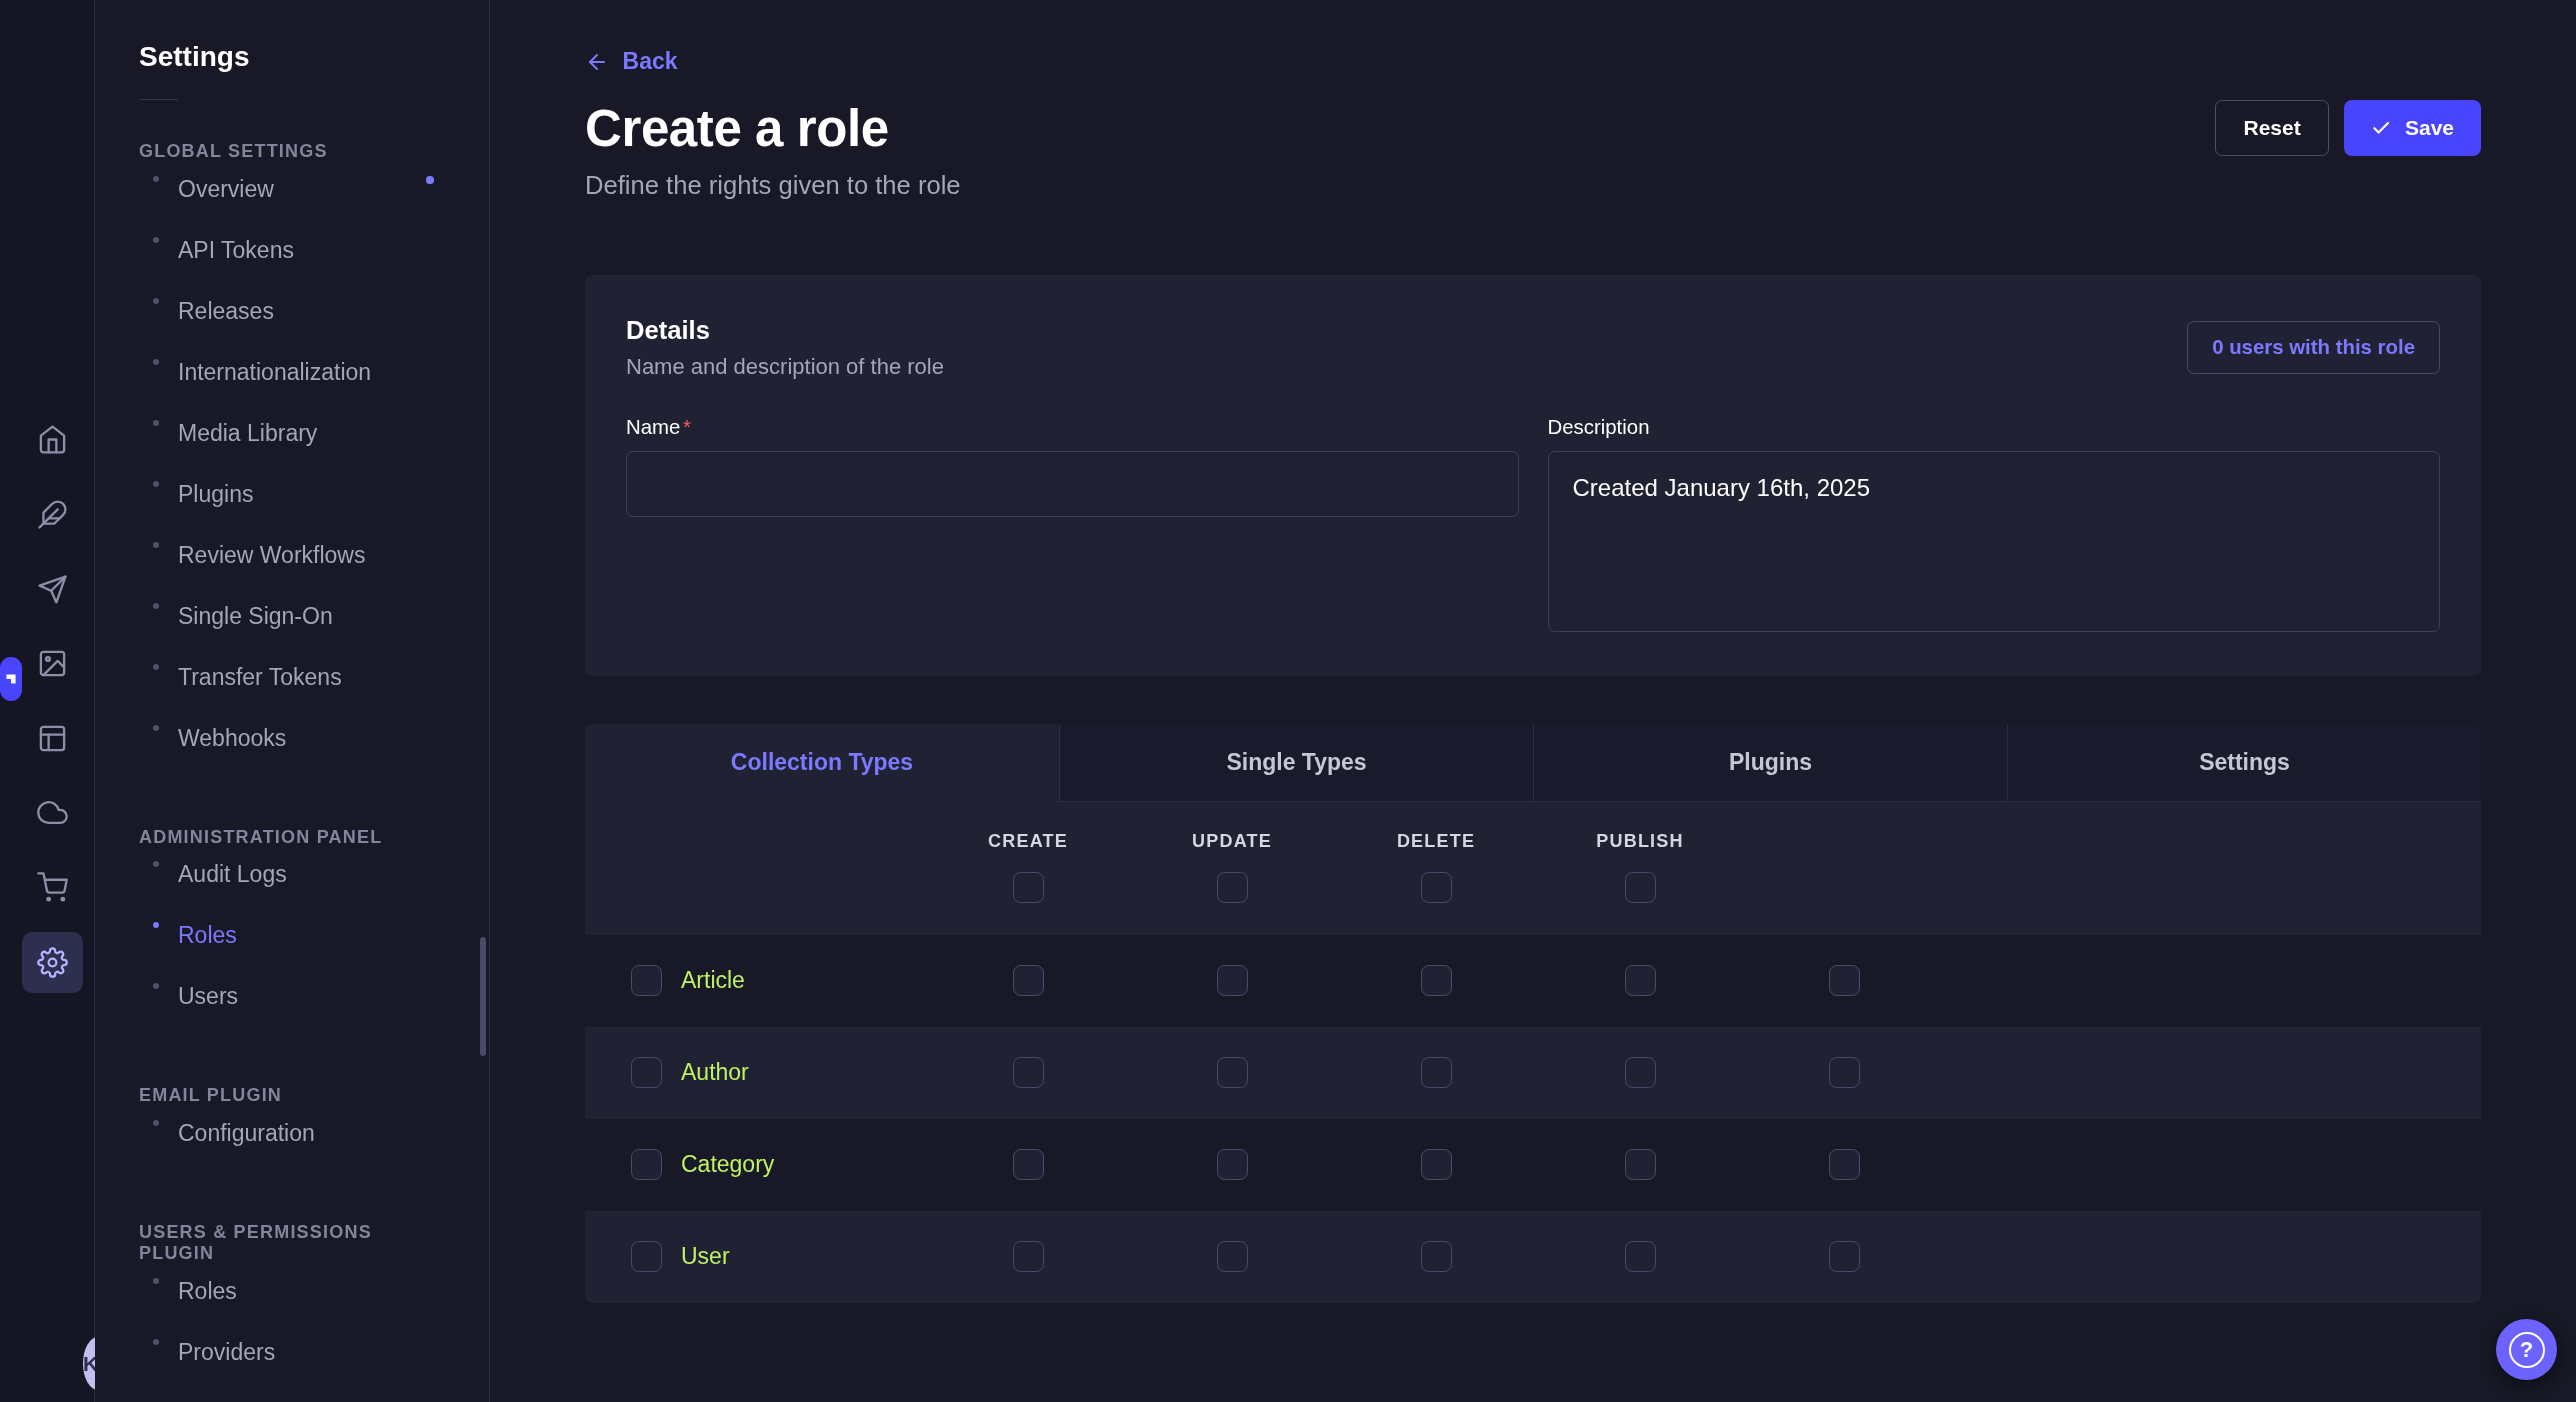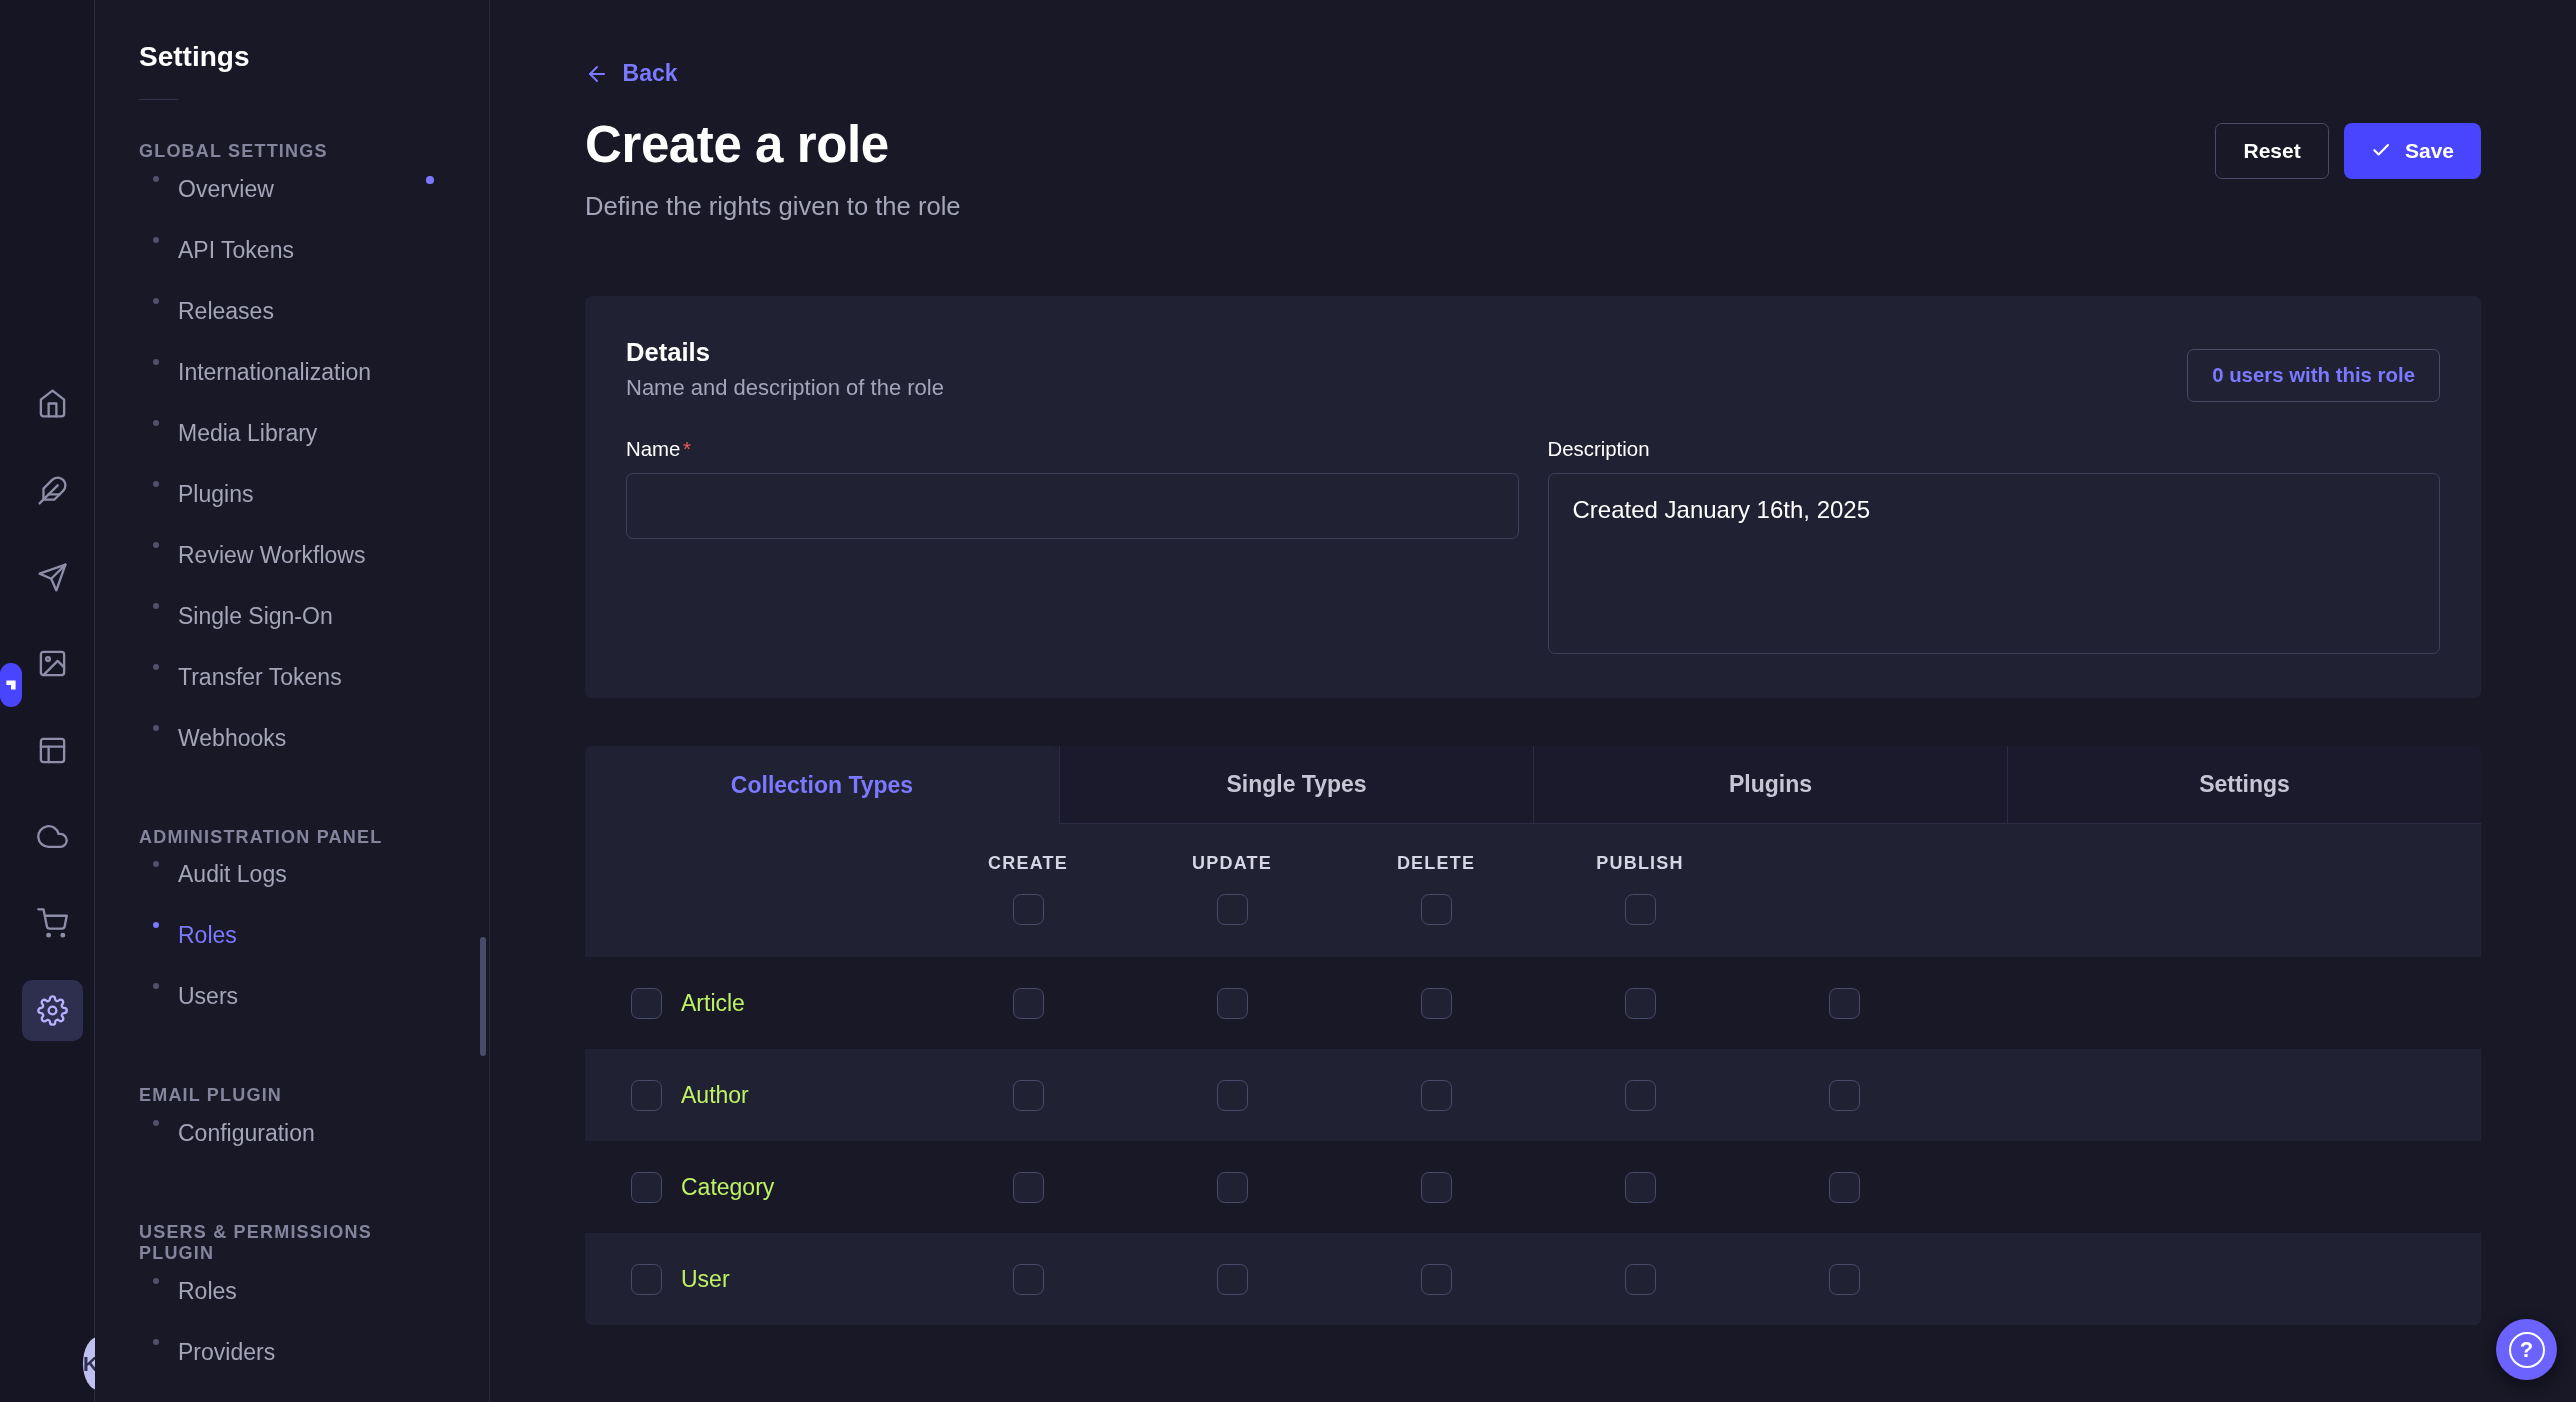--- a/index.html
+++ b/index.html
@@ -14,21 +14,21 @@
     --text-muted:#a5a5ba;
     --text-dim:#84849c;
     --icon:#8e8ea9;
     --accent:#4945ff;
     --accent-light:#7b79ff;
     --danger:#ee5e52;
   }
   *{margin:0;padding:0;box-sizing:border-box;}
   html,body{width:2576px;height:1402px;overflow:hidden;background:var(--bg);
     font-family:"Liberation Sans","DejaVu Sans",sans-serif;color:var(--text);}
-  button{font-family:inherit;cursor:pointer;margin-top:12px;}
+  button{font-family:inherit;cursor:pointer;}
   .app{display:flex;width:100%;height:100%;}
 
   
   .rail{width:95px;background:var(--rail-bg);border-right:0.9px solid var(--border);
     display:flex;align-items:center;padding:12px 0;flex:none;}
   .logo{width:44px;height:44px;border-radius:12px;background:var(--accent);
     display:flex;align-items:center;justify-content:center;margin-bottom:44px;border:none;}
   .rail-nav{display:flex;flex-direction:column;gap:13.6px;}
   .rail-btn{width:61px;height:61px;border-radius:10.2px;background:transparent;border:none;
     display:flex;align-items:center;justify-content:center;color:var(--icon);}

